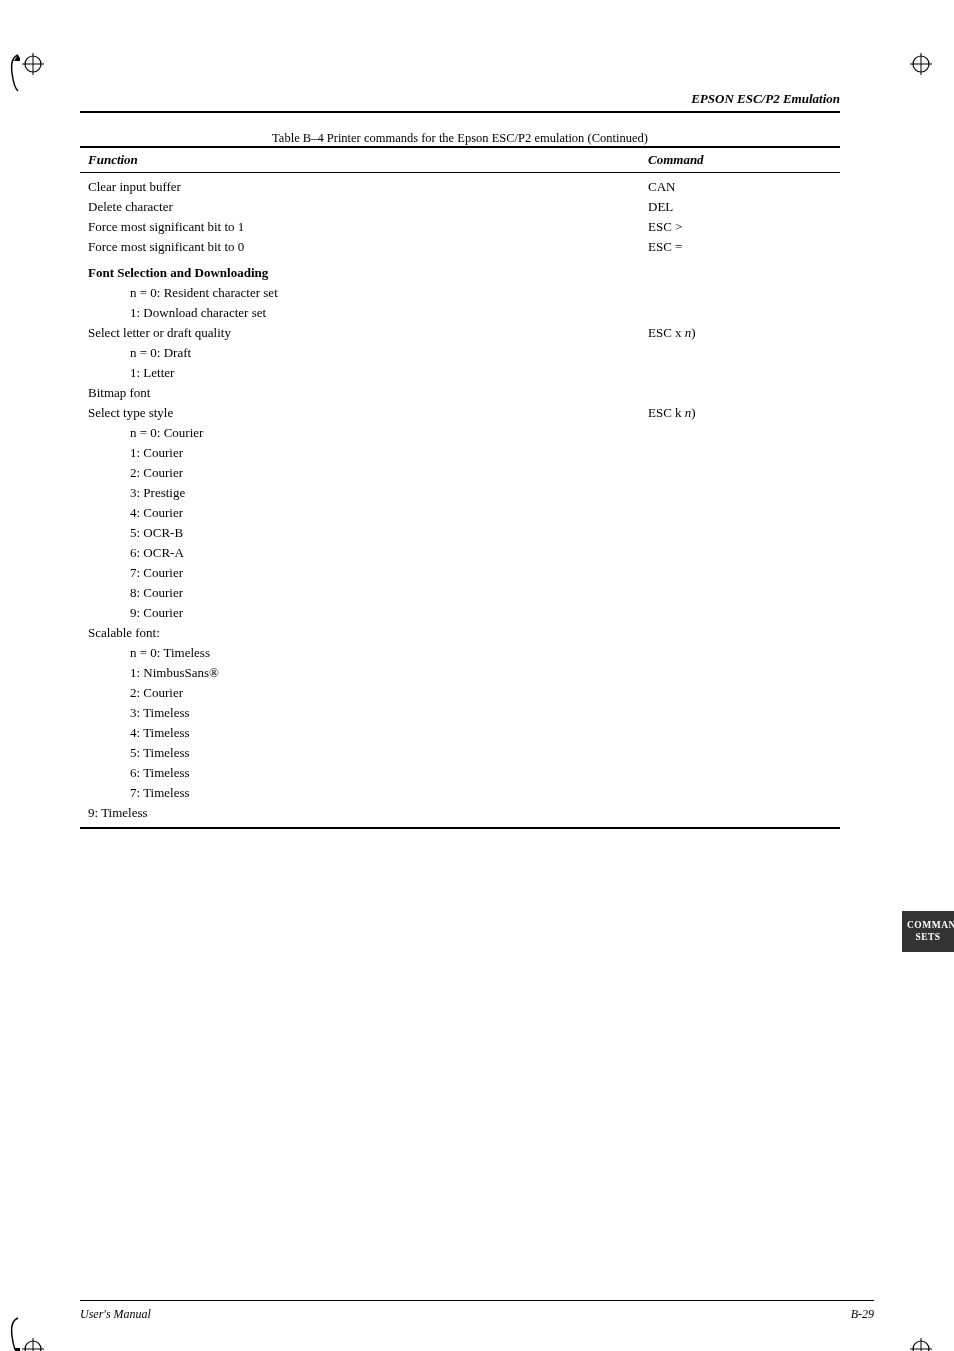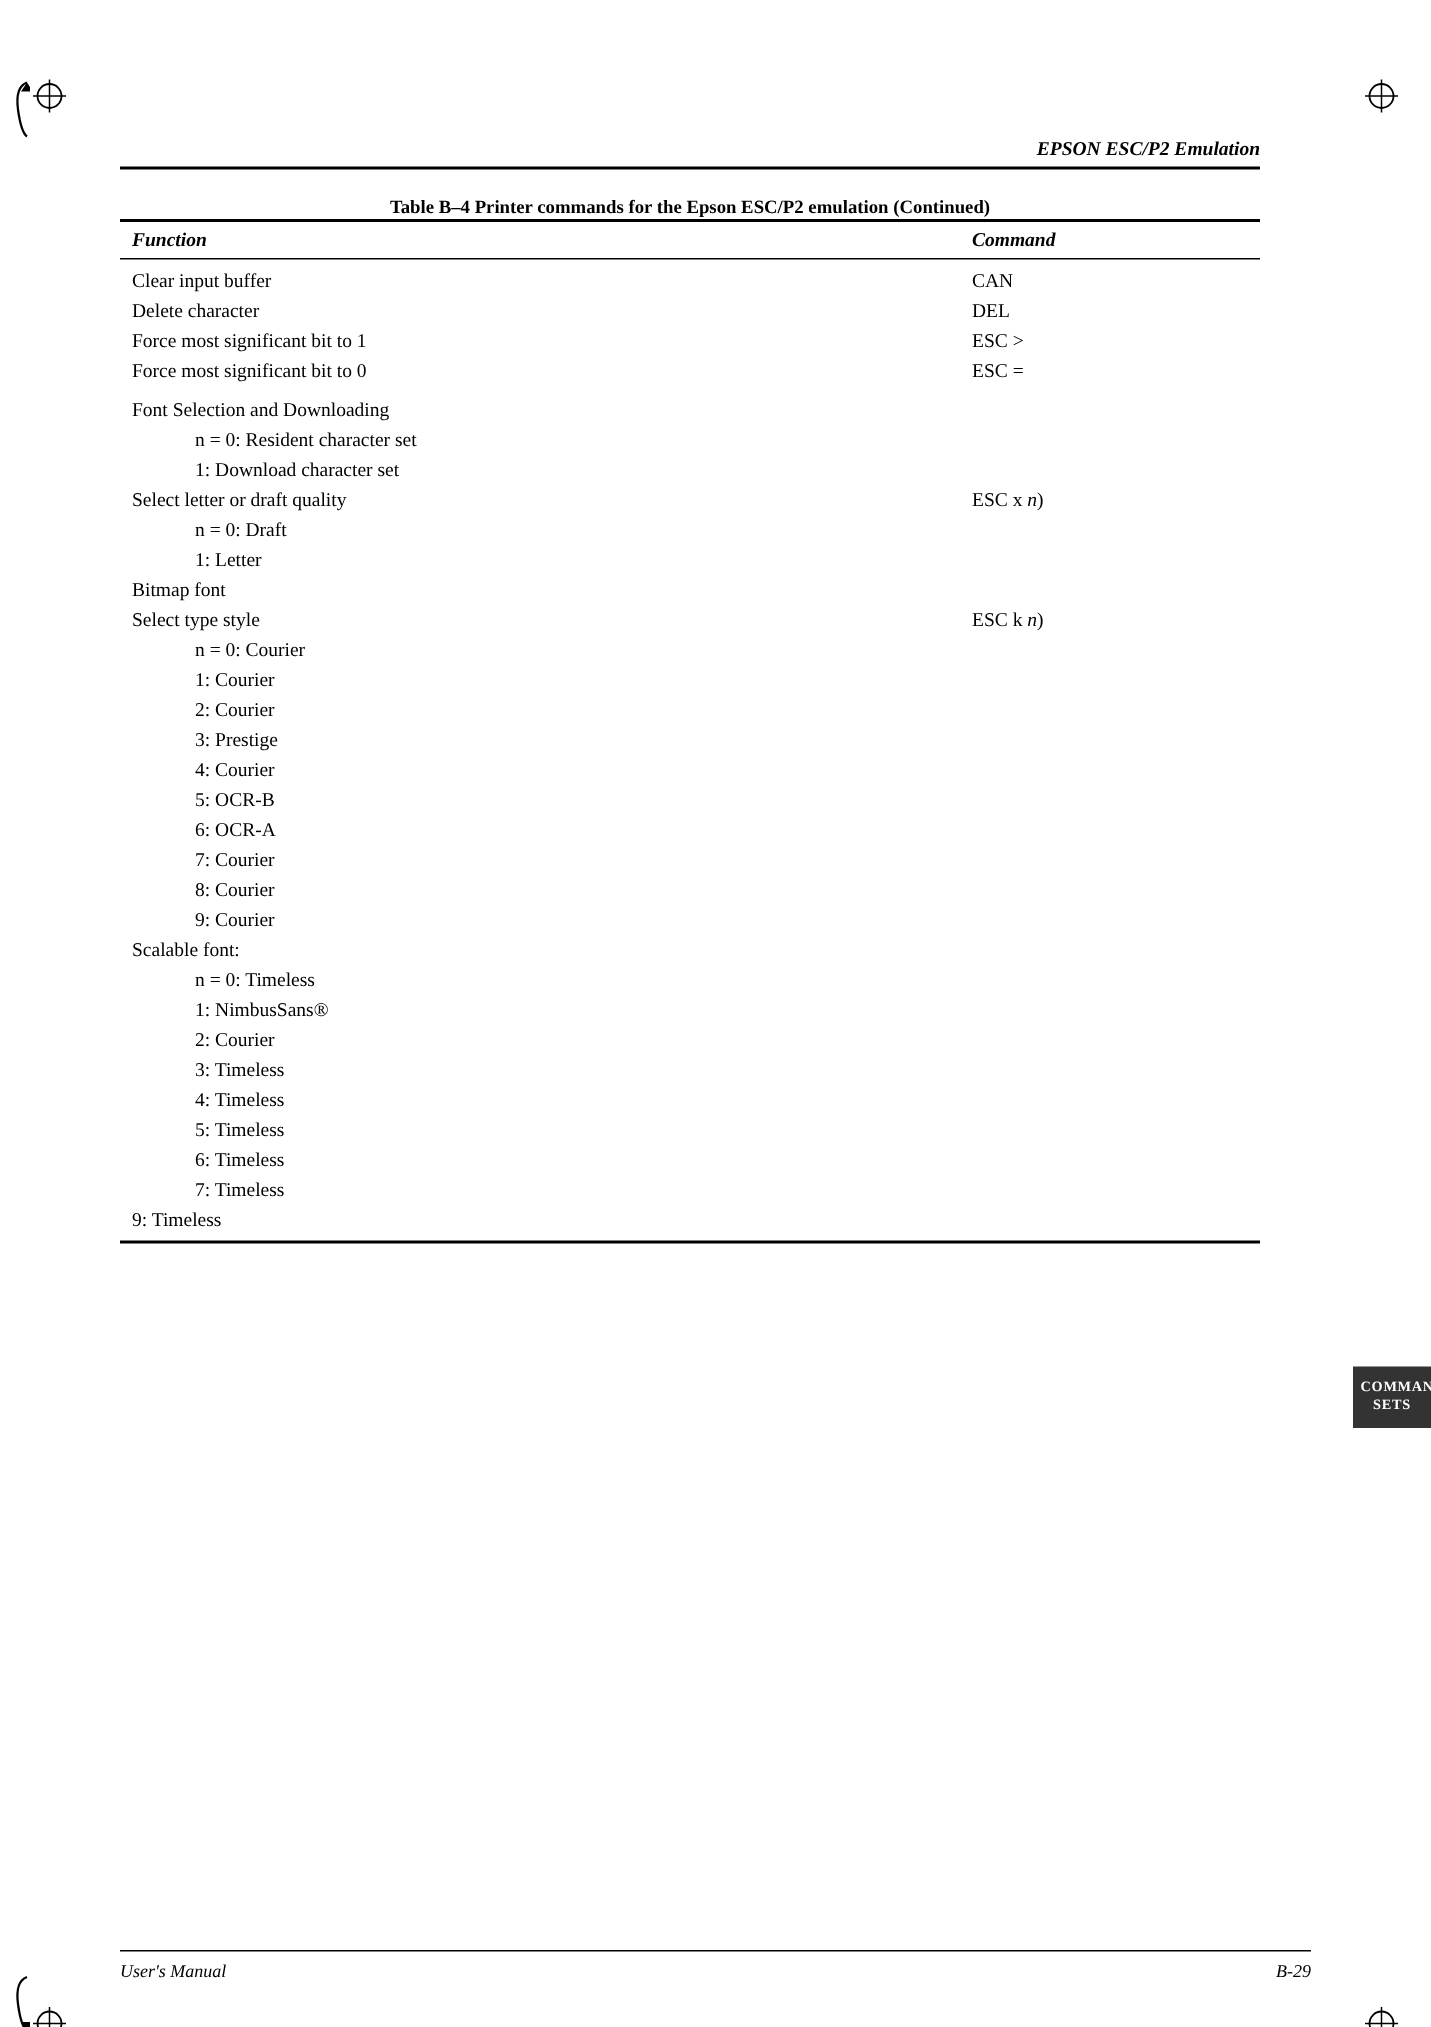--- a/index.html
+++ b/index.html
@@ -37,21 +37,21 @@
 
     .page-header-title {
       font-style: italic;
       font-weight: bold;
       font-size: 13px;
     }
 
     
     .table-caption {
       text-align: center;
-      font-weight: bold;
+      font-weight: normal;
       font-size: 12.5px;
       margin-top: 18px;
       margin-bottom: 0px;
     }
 
     
     .main-table {
       width: 100%;
       border-collapse: collapse;
       margin-top: 0;
@@ -233,21 +233,21 @@
         </tr>
         <tr>
           <td>Force most significant bit to 1</td>
           <td class="cmd-cell">ESC &gt;</td>
         </tr>
         <tr>
           <td>Force most significant bit to 0</td>
           <td class="cmd-cell">ESC =</td>
         </tr>
         <tr class="section-header">
-          <td style="font-weight: normal;">Font Selection and Downloading</td>
+          <td style="font-weight: bold;">Font Selection and Downloading</td>
           <td class="cmd-cell"></td>
         </tr>
         <tr>
           <td class="indent1">n = 0:   Resident character set</td>
           <td class="cmd-cell"></td>
         </tr>
         <tr>
           <td class="indent1">1:   Download character set</td>
           <td class="cmd-cell"></td>
         </tr>

